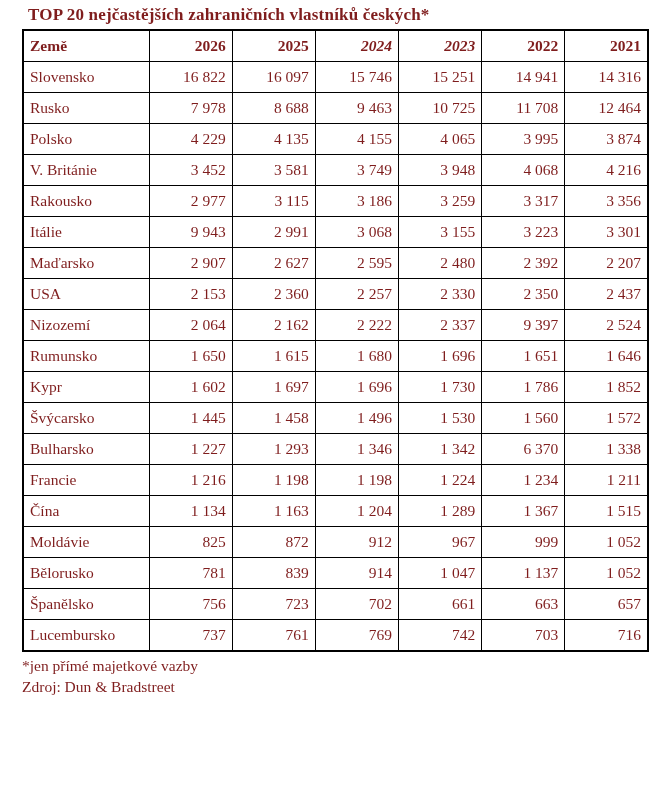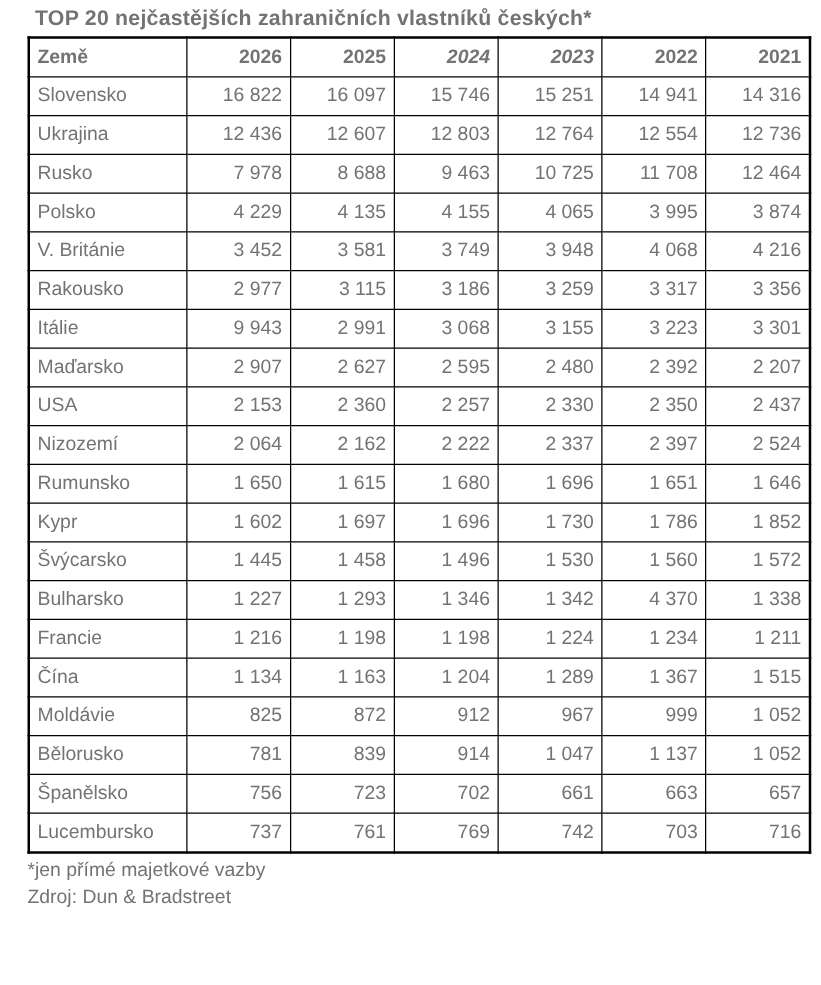--- a/index.html
+++ b/index.html
@@ -5,22 +5,22 @@
   html, body {
     margin: 0;
     padding: 0;
     background: #ffffff;
   }
   .page {
     position: relative;
     width: 657px;
     height: 788px;
     background: #ffffff;
-    font-family: Liberation Sans, sans-serif;
-    color: #737373;
+    font-family: Liberation Serif, serif;
+    color: #7f1d1d;
     box-sizing: border-box;
   }
   .title {
     margin: 0;
     padding: 5px 0 4px 28px;
     font-size: 17px;
     font-weight: bold;
     letter-spacing: 0.2px;
     white-space: nowrap;
   }
@@ -102,29 +102,20 @@
     <tr>
           <td class="country">Slovensko</td>
           <td class="value">16 822</td>
           <td class="value">16 097</td>
           <td class="value">15 746</td>
           <td class="value">15 251</td>
           <td class="value">14 941</td>
           <td class="value">14 316</td>
         </tr>
         <tr>
-          <td class="country">Ukrajina</td>
-          <td class="value">12 436</td>
-          <td class="value">12 607</td>
-          <td class="value">12 803</td>
-          <td class="value">12 764</td>
-          <td class="value">12 554</td>
-          <td class="value">12 736</td>
-        </tr>
-        <tr>
           <td class="country">Rusko</td>
           <td class="value">7 978</td>
           <td class="value">8 688</td>
           <td class="value">9 463</td>
           <td class="value">10 725</td>
           <td class="value">11 708</td>
           <td class="value">12 464</td>
         </tr>
         <tr>
           <td class="country">Polsko</td>
@@ -179,21 +170,21 @@
           <td class="value">2 330</td>
           <td class="value">2 350</td>
           <td class="value">2 437</td>
         </tr>
         <tr>
           <td class="country">Nizozemí</td>
           <td class="value">2 064</td>
           <td class="value">2 162</td>
           <td class="value">2 222</td>
           <td class="value">2 337</td>
-          <td class="value">2 397</td>
+          <td class="value">9 397</td>
           <td class="value">2 524</td>
         </tr>
         <tr>
           <td class="country">Rumunsko</td>
           <td class="value">1 650</td>
           <td class="value">1 615</td>
           <td class="value">1 680</td>
           <td class="value">1 696</td>
           <td class="value">1 651</td>
           <td class="value">1 646</td>
@@ -215,21 +206,21 @@
           <td class="value">1 530</td>
           <td class="value">1 560</td>
           <td class="value">1 572</td>
         </tr>
         <tr>
           <td class="country">Bulharsko</td>
           <td class="value">1 227</td>
           <td class="value">1 293</td>
           <td class="value">1 346</td>
           <td class="value">1 342</td>
-          <td class="value">4 370</td>
+          <td class="value">6 370</td>
           <td class="value">1 338</td>
         </tr>
         <tr>
           <td class="country">Francie</td>
           <td class="value">1 216</td>
           <td class="value">1 198</td>
           <td class="value">1 198</td>
           <td class="value">1 224</td>
           <td class="value">1 234</td>
           <td class="value">1 211</td>

